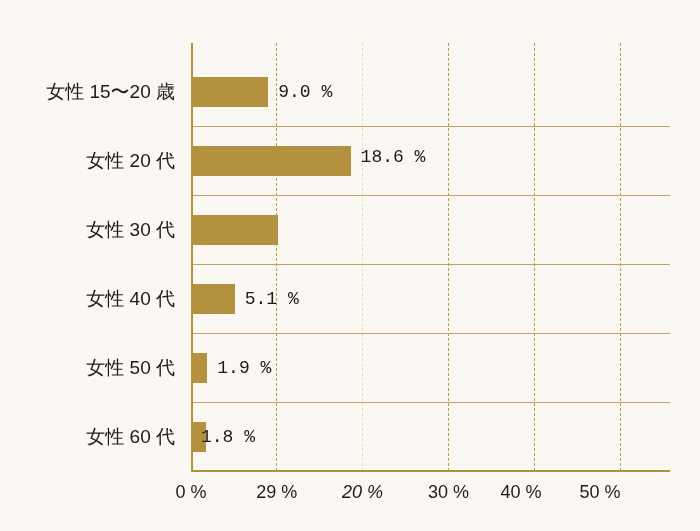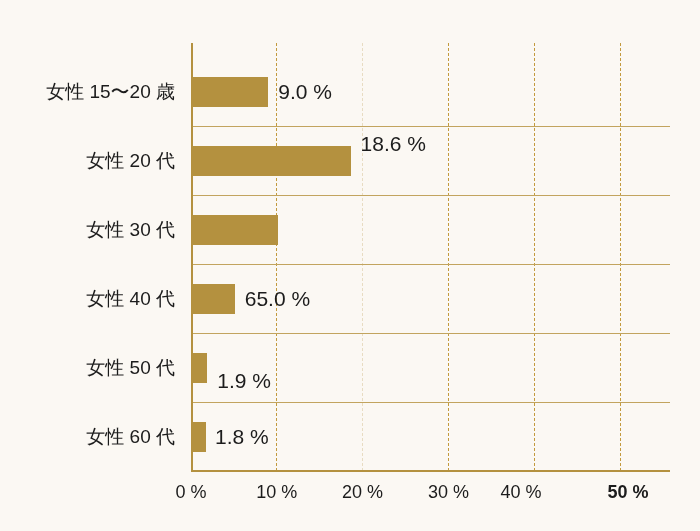--- a/index.html
+++ b/index.html
@@ -64,22 +64,23 @@
     position: absolute;
     height: 30px;
     background: #B4913F;
   }
 
   .bar-value {
     position: absolute;
     height: 30px;
     line-height: 30px;
     color: #1C1C1C;
-    font-size: 21px;
+    font-size: 18px;
     white-space: nowrap;
+    font-family: Liberation Mono, monospace;
   }
 
   .cat-label {
     position: absolute;
     right: 525px;           
     width: 260px;
     text-align: right;
     color: #1C1C1C;
     font-size: 19px;
     white-space: nowrap;
@@ -115,37 +116,37 @@
 
   <div class="axis-y"></div>
   <div class="axis-x"></div>
 
   <div class="cat-label" style="top:71px;">女性 15〜20 歳</div>
   <div class="bar" style="left: 191px; top: 71px; width: 77.22px;"></div>
   <div class="bar-value" style="left: 278.22px; top: 71px;">9.0 %</div>
 
   <div class="cat-label" style="top:140px;">女性 20 代</div>
   <div class="bar" style="left: 191px; top: 140px; width: 159.588px;"></div>
-  <div class="bar-value" style="left: 360.588px; top: 123px;">18.6 %</div>
+  <div class="bar-value" style="left: 360.588px; top: 136px;">18.6 %</div>
 
   <div class="cat-label" style="top:209px;">女性 30 代</div>
   <div class="bar" style="left: 191px; top: 209px; width: 86.658px;"></div>
 
   <div class="cat-label" style="top:278px;">女性 40 代</div>
   <div class="bar" style="left: 191px; top: 278px; width: 43.758px;"></div>
-  <div class="bar-value" style="left: 244.758px; top: 278px;">65.0 %</div>
+  <div class="bar-value" style="left: 244.758px; top: 278px;">5.1 %</div>
 
   <div class="cat-label" style="top:347px;">女性 50 代</div>
   <div class="bar" style="left: 191px; top: 347px; width: 16.302px;"></div>
-  <div class="bar-value" style="left: 217.302px; top: 360px;">1.9 %</div>
+  <div class="bar-value" style="left: 217.302px; top: 347px;">1.9 %</div>
 
   <div class="cat-label" style="top:416px;">女性 60 代</div>
   <div class="bar" style="left: 191px; top: 416px; width: 15.444px;"></div>
-  <div class="bar-value" style="left: 215px; top: 416px;">1.8 %</div>
+  <div class="bar-value" style="left: 201px; top: 416px;">1.8 %</div>
 
   <div class="tick-label" style="left: 191px;">0 %</div>
-  <div class="tick-label" style="left: 276.8px;">10 %</div>
-  <div class="tick-label" style="left: 362.6px;">20 %</div>
+  <div class="tick-label" style="left: 276.8px;">29 %</div>
+  <div class="tick-label" style="left: 362.6px; font-style: italic;">20 %</div>
   <div class="tick-label" style="left: 448.4px;">30 %</div>
   <div class="tick-label" style="left: 521px;">40 %</div>
-  <div class="tick-label" style="left: 628px; font-weight: bold;">50 %</div>
+  <div class="tick-label" style="left: 600px;">50 %</div>
 
 </div>
 
 </body></html>

